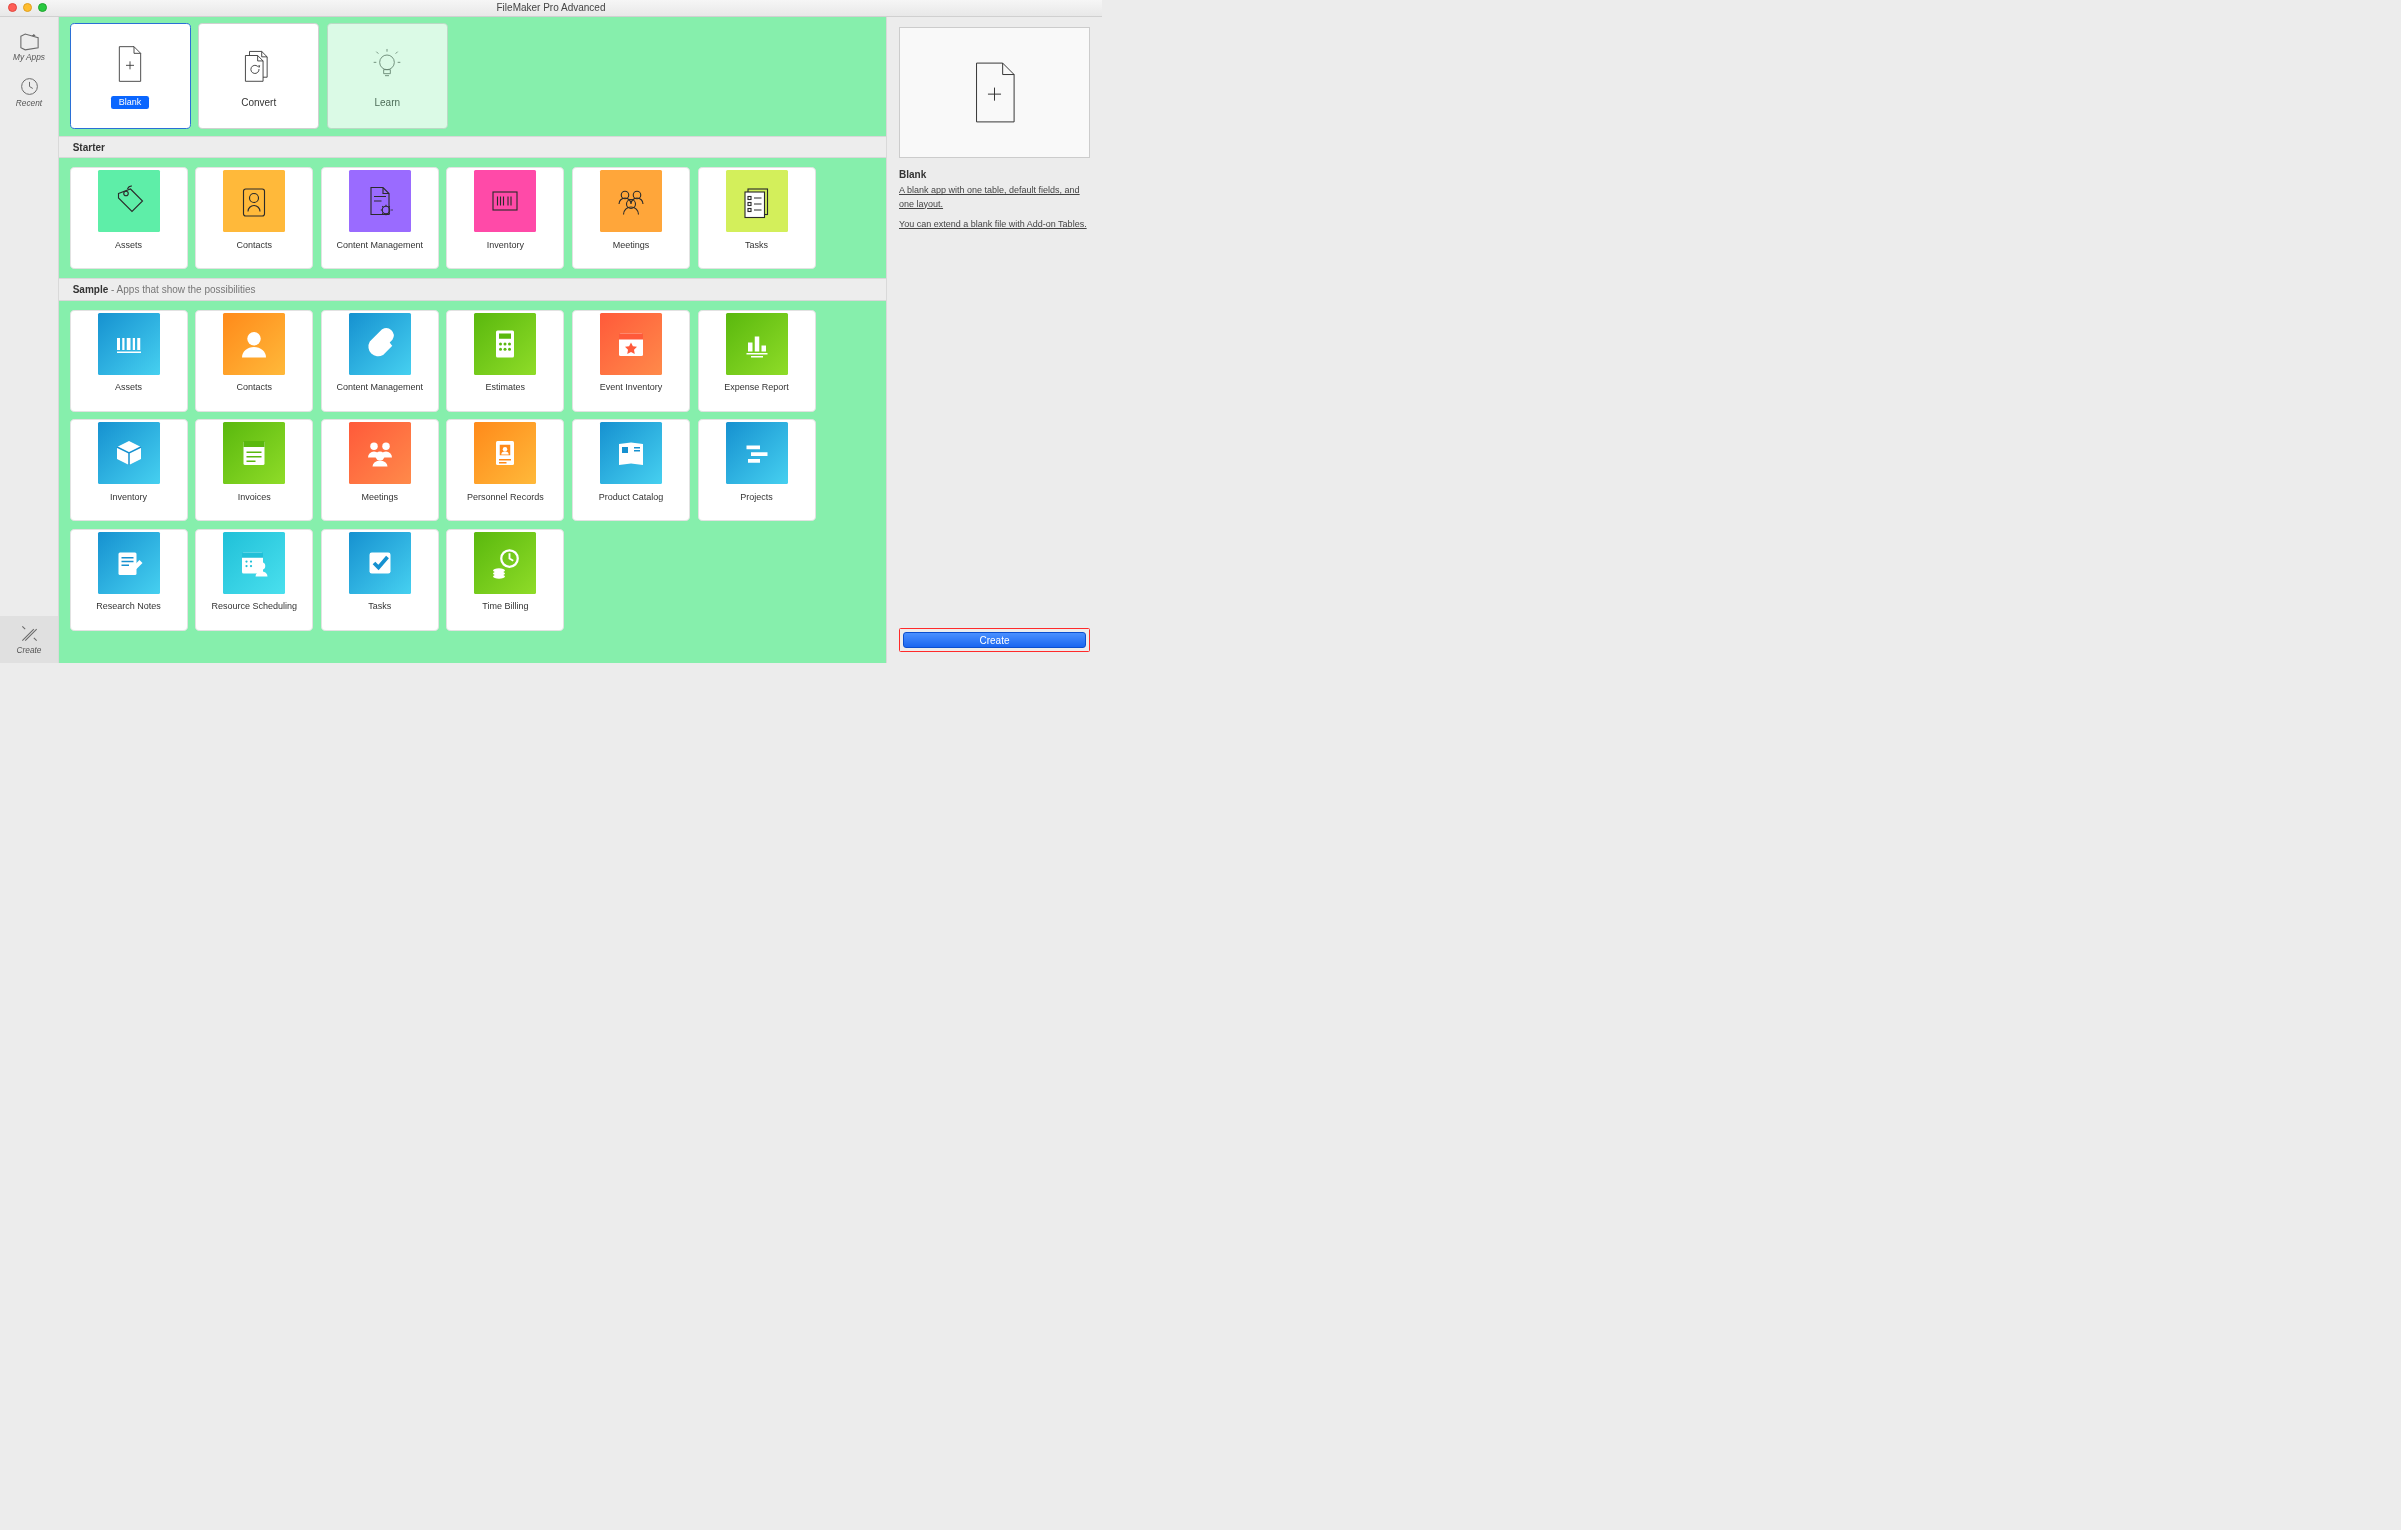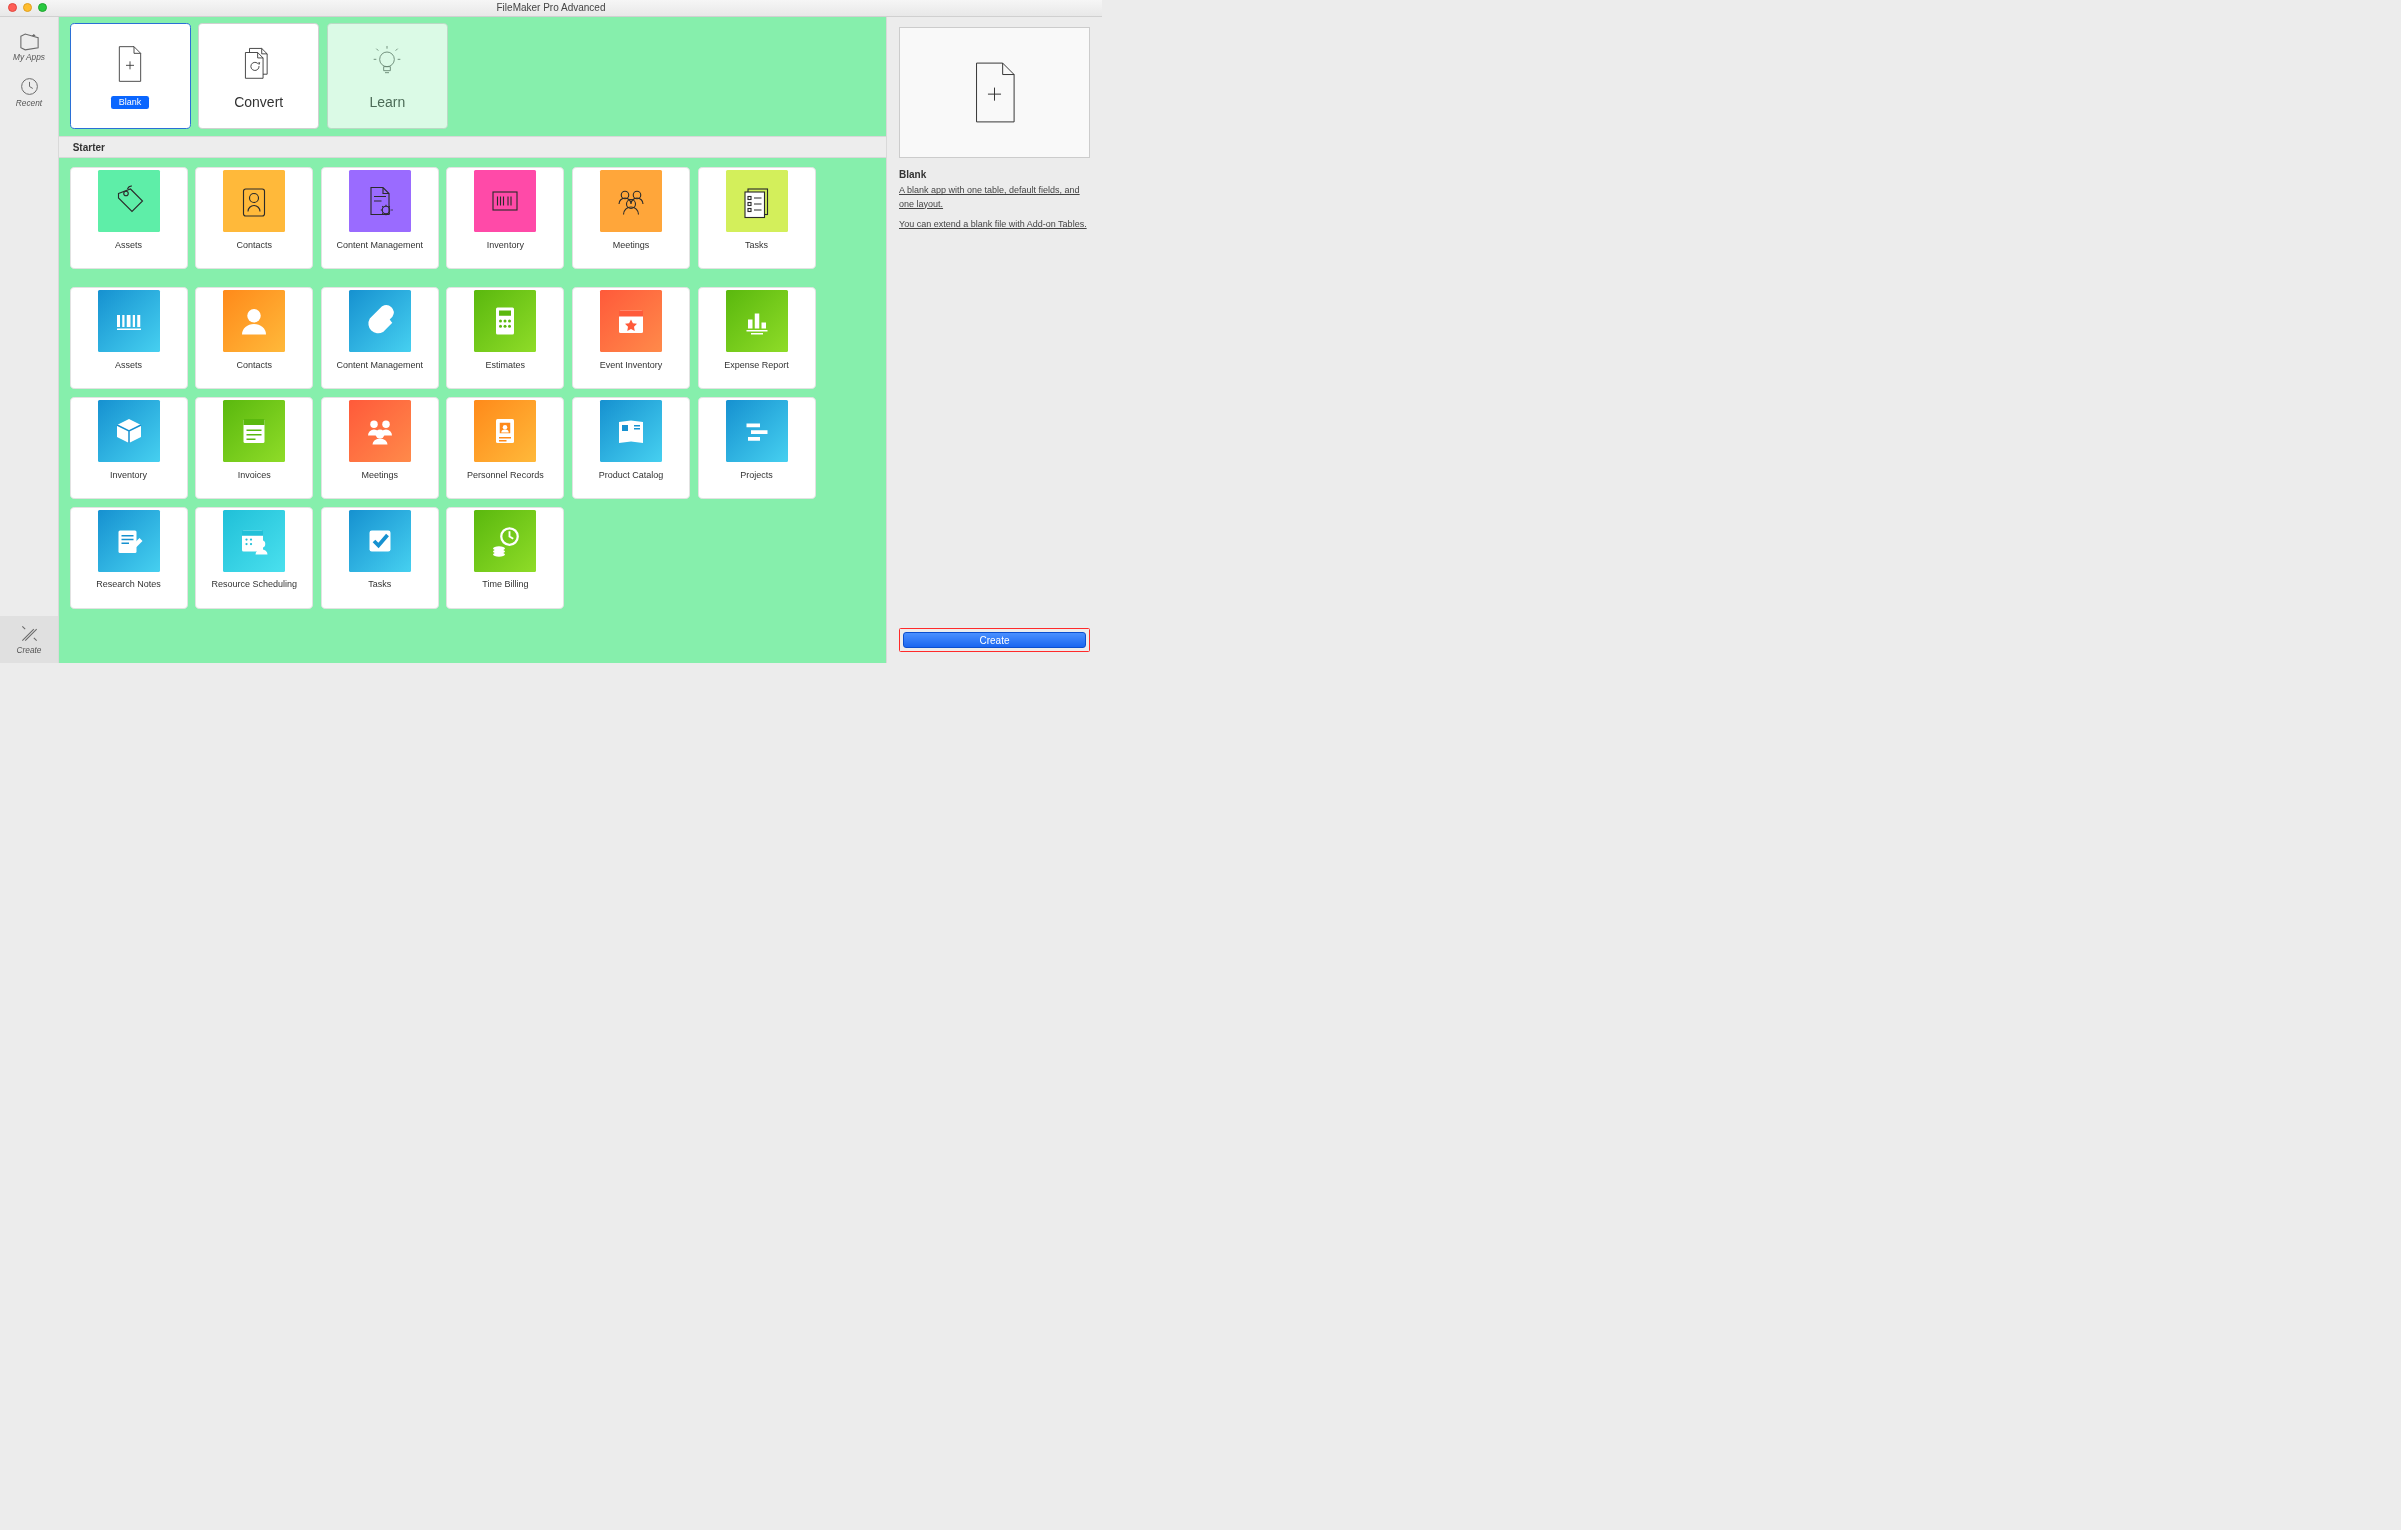--- a/index.html
+++ b/index.html
@@ -95,21 +95,21 @@
   justify-content: center;
   cursor: pointer;
   position: relative;
 }
 .tab-card.selected {
   border: 1.5px solid #2a6fd6;
 }
 .tab-card.dim { opacity: 0.7; }
 .tab-icon { width: 43px; height: 43px; display:flex; align-items:center; justify-content:center; margin-bottom: 10.6px; }
 .tab-label {
-  font-size: 14px;
+  font-size: 10px;
   color: #333;
 }
 .tab-label.badge {
   background: #0a66ff;
   color: #fff;
   padding: 1.5px 7.6px;
   border-radius: 2.3px;
   font-size: 9px;
 }
 .section-header {
@@ -326,20 +326,23 @@
                 <rect x="12" y="18" width="4" height="4"></rect>
                 <rect x="12" y="26" width="4" height="4"></rect>
                 <rect x="12" y="34" width="4" height="4"></rect>
                 <path d="M20 20 h10 M20 28 h10 M20 36 h10"></path>
               </svg>
           </div>
           <span class="card-label">Tasks</span>
         </div>
       </div>
 
+      <div class="section-header">
+        <span class="bold">Sample</span><span class="sub"> - Apps that show the possibilities</span>
+      </div>
 
       <div class="card-grid">
         <div class="app-card">
           <div class="tile sample" style="background:linear-gradient(135deg,#1691d0,#46d0f0)">
             <svg viewBox="0 0 48 48">
                 <rect x="8" y="16" width="4" height="16"></rect>
                 <rect x="15" y="16" width="3" height="16"></rect>
                 <rect x="21" y="16" width="5" height="16"></rect>
                 <rect x="29" y="16" width="3" height="16"></rect>
                 <rect x="35" y="16" width="4" height="16"></rect>

